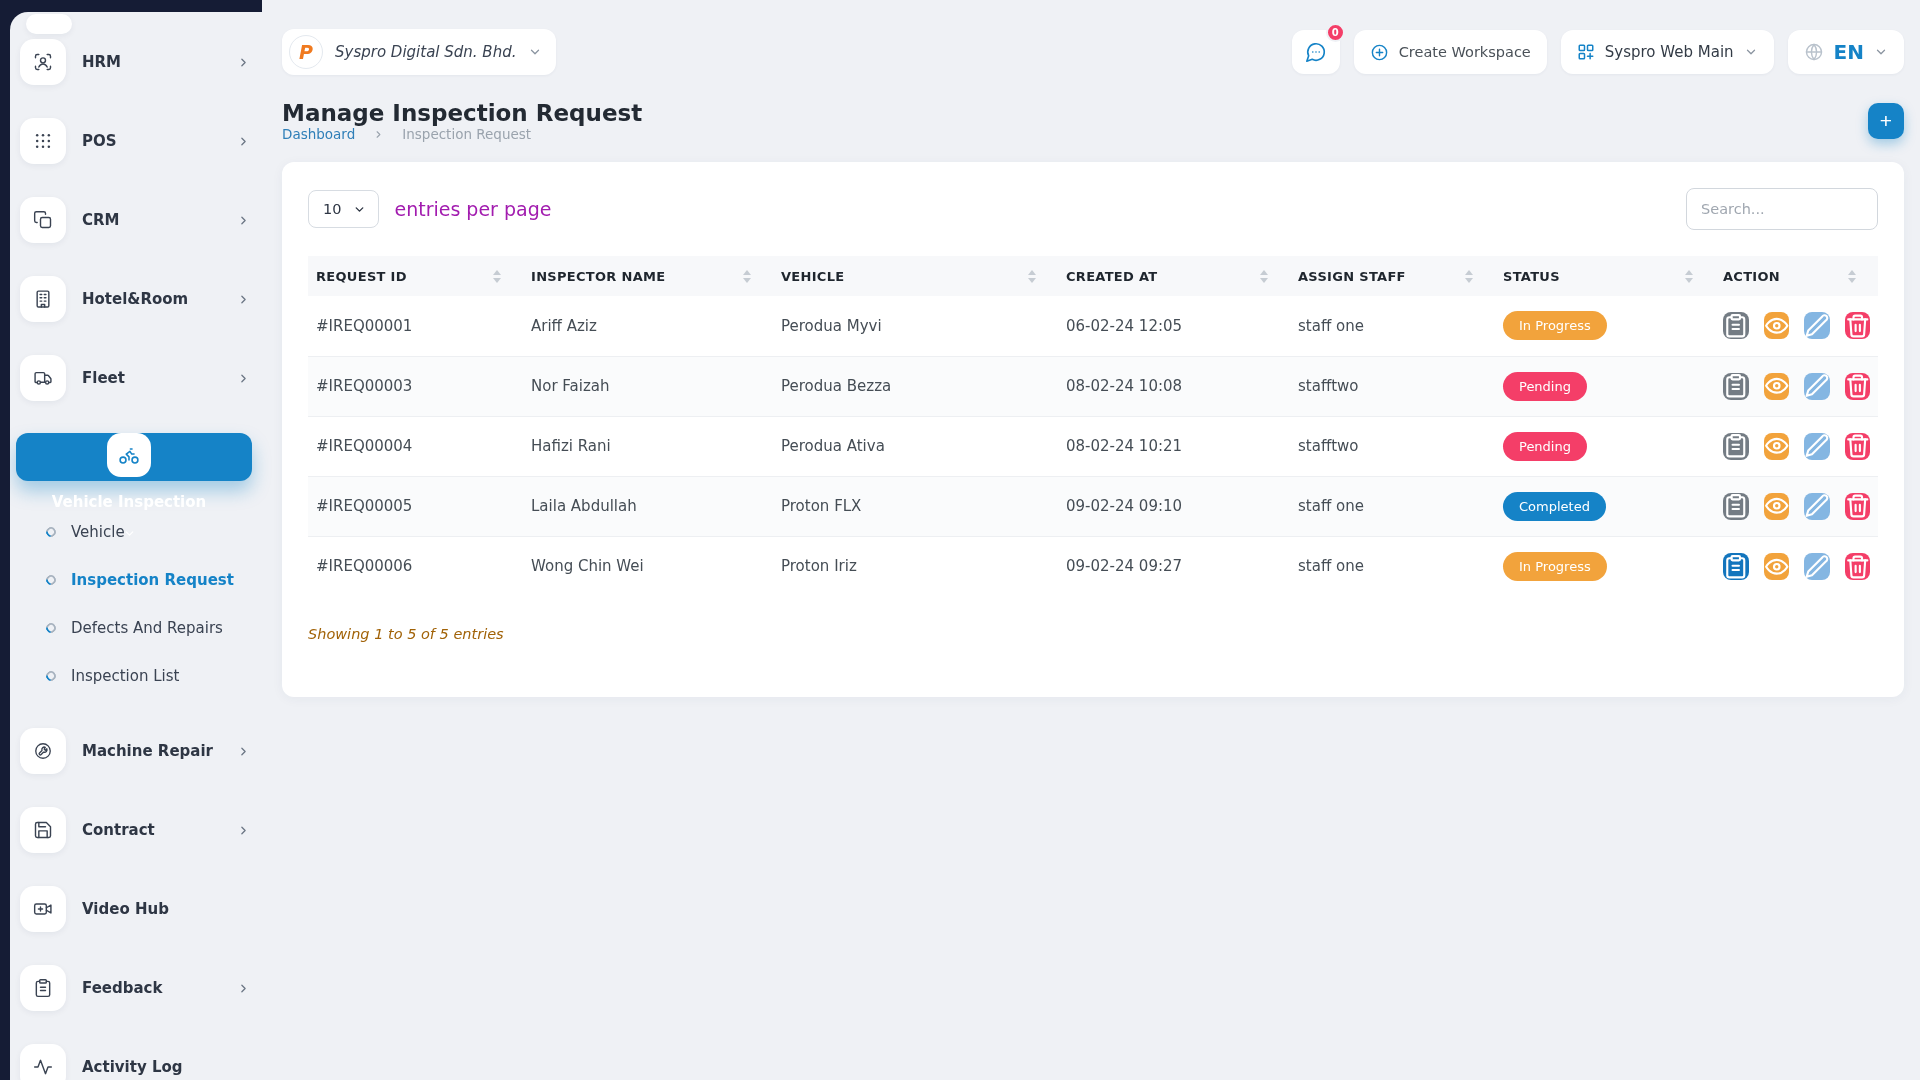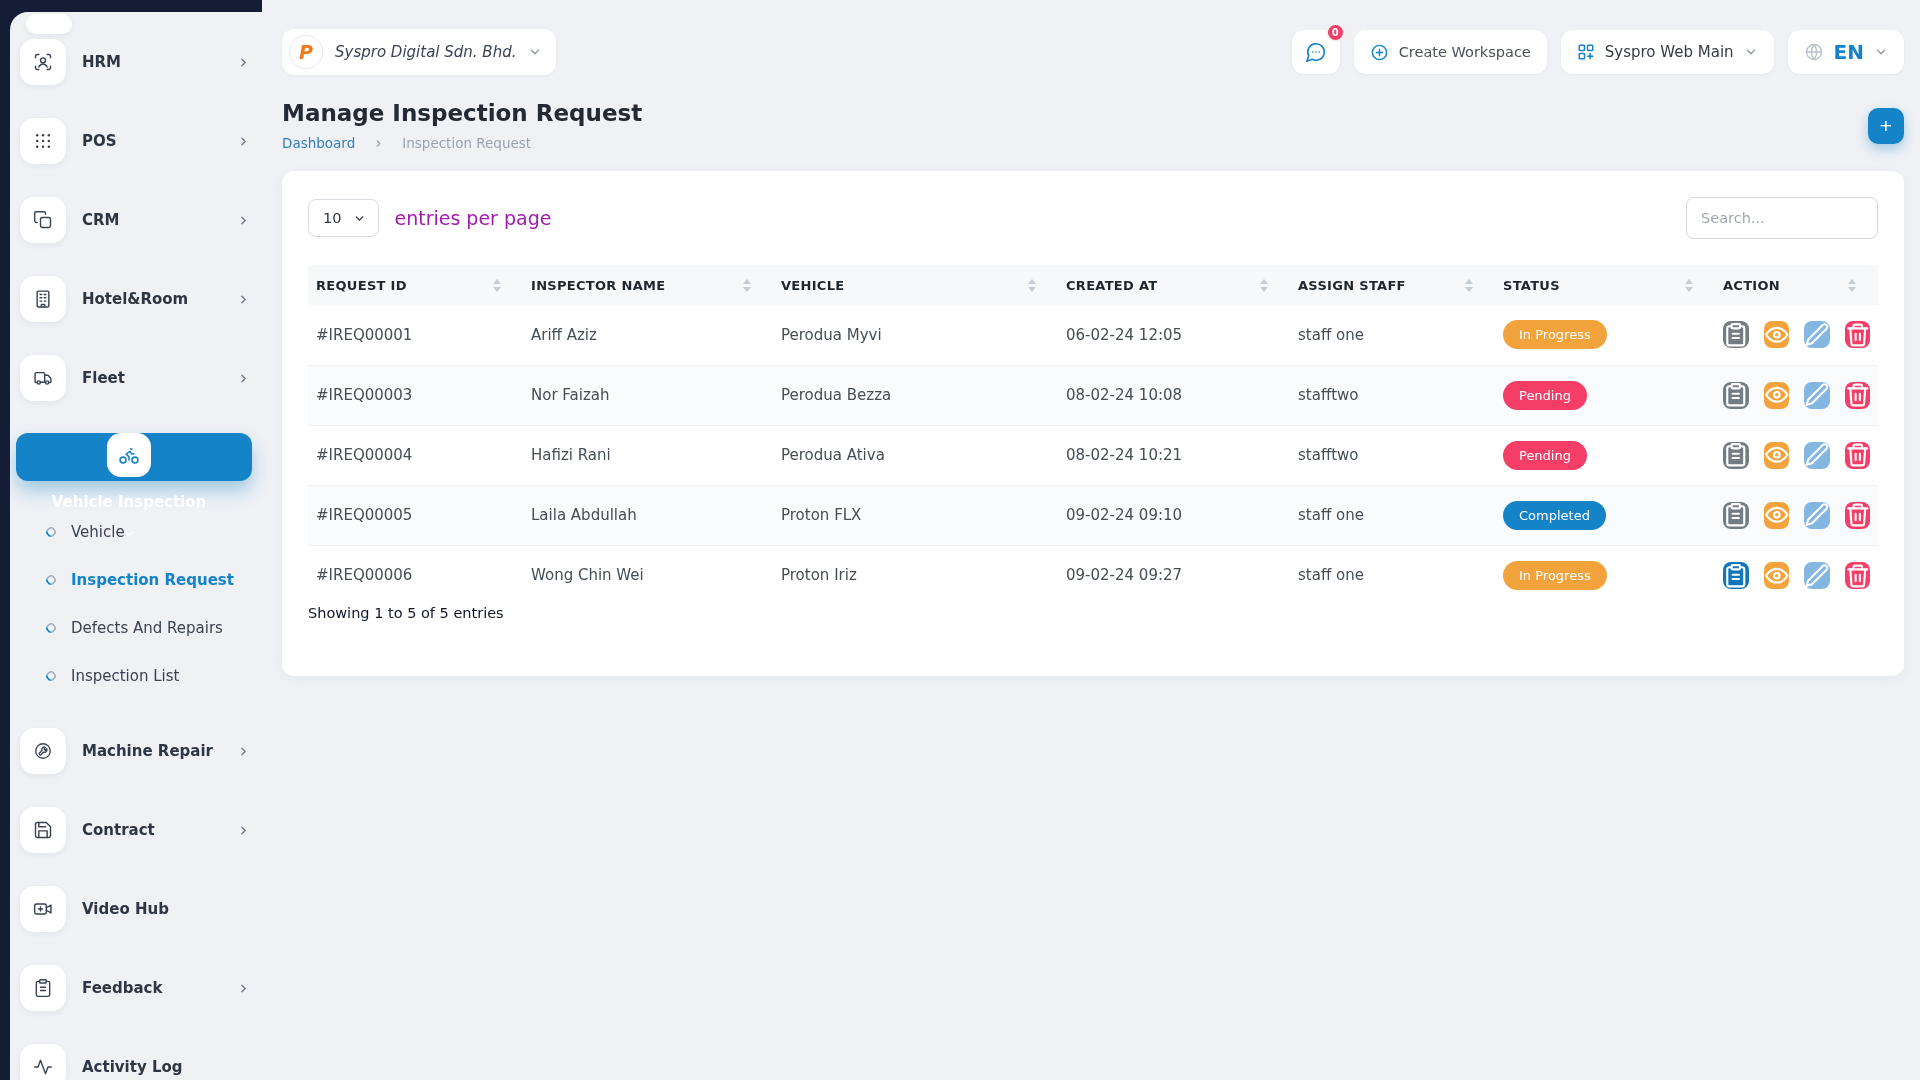--- a/index.html
+++ b/index.html
@@ -63,21 +63,21 @@
     display:flex; align-items:center; justify-content:center; border:2px solid #eff1f5; }
   .top-pill { display:flex; align-items:center; gap:10px; background:#fff; border-radius:12px; height:44px;
     padding:0 16px; font-size:14.5px; color:#4a5158; cursor:pointer; box-shadow:0 1px 3px rgba(20,40,70,.05); }
   .top-pill .strong { color:#333b46; font-size:15px; }
   .blue-ic { color:#1583c7; display:flex; }
   .gray-ic { color:#b9c2cc; display:flex; }
   .en-label { color:#1583c7; font-weight:700; font-size:20px; }
 
   .title-row { margin-top:16px; display:flex; align-items:center; justify-content:space-between; }
   .page-title { font-size:23px; font-weight:700; color:#232a33; }
-  .breadcrumb { margin-top:9px; display:flex; align-items:center; gap:18px; font-size:13.5px; }
+  .breadcrumb { display:flex; align-items:center; gap:18px; font-size:13.5px; }
   .bc-link { color:#2f7fb8; cursor:pointer; }
   .bc-sep { color:#9aa3ad; display:flex; }
   .bc-cur { color:#9aa3ad; }
   .add-btn { width:36px; height:36px; background:#1583c7; border:none; border-radius:10px; color:#fff;
     font-size:21px; font-weight:400; display:flex; align-items:center; justify-content:center; cursor:pointer;
     box-shadow:0 5px 12px rgba(21,131,199,.35); }
 
   .card { margin-top:20px; background:#fff; border-radius:12px; padding:26px 26px 55px;
     box-shadow:0 2px 12px rgba(40,60,90,.05); }
   .controls-row { display:flex; align-items:center; justify-content:space-between; }
@@ -101,21 +101,21 @@
   tbody td { height:60px; border-top:1px solid #edeff2; font-size:15px; color:#454d55; padding:0 8px; }
   tbody tr:first-child td { border-top:none; }
   tbody tr:nth-child(even) { background:#fafbfc; }
   .badge { display:inline-block; padding:7px 16px; border-radius:999px; color:#fff; font-size:13px; }
   .actions { display:flex; gap:15px; }
   .act { width:27px; height:27px; border:none; border-radius:8px; display:flex; align-items:center;
     justify-content:center; color:#fff; cursor:pointer; padding:0; }
   .act-view { background:#f2a33c; }
   .act-edit { background:#84b6e2; }
   .act-delete { background:#f43e68; }
-  .table-footer { font-size:14.5px; color:#0f172a; }
+  .table-footer { margin-top:30px; font-size:14.5px; color:#a16207;font-style:italic; }
 </style>
 </head>
 <body>
 
 <div class="dark-rail"></div>
 
 <div class="shell">
 
   <aside class="sidebar">
 

